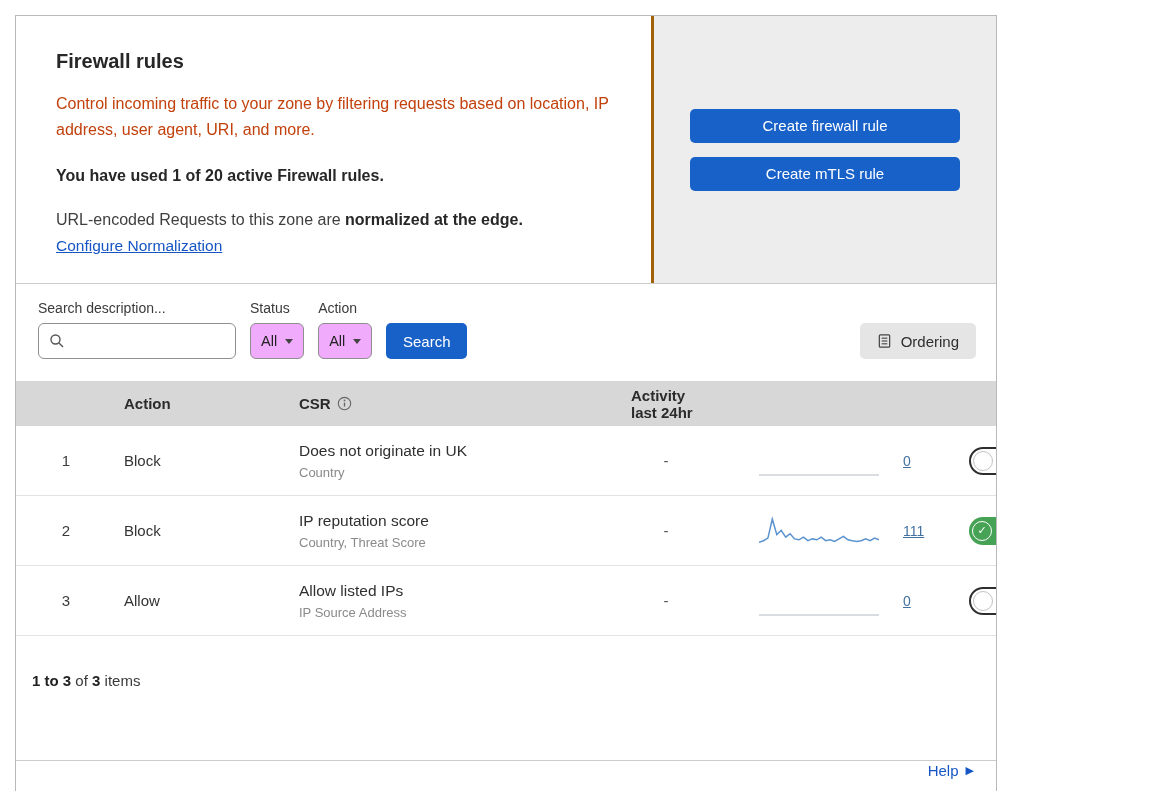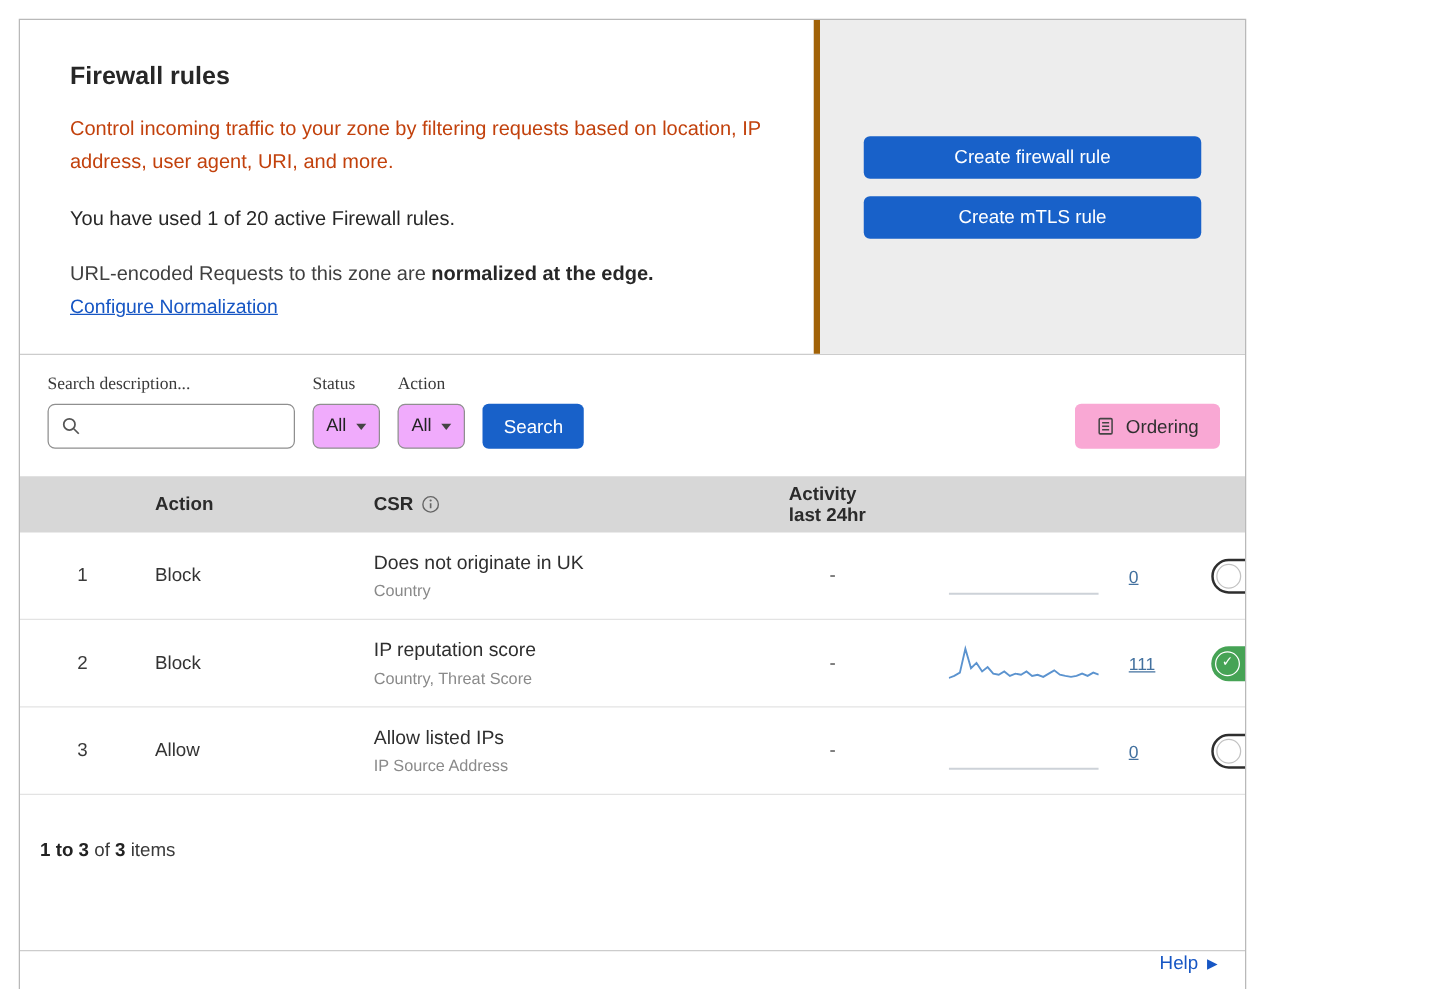--- a/index.html
+++ b/index.html
@@ -18,33 +18,33 @@
     flex-direction: column;
     background: #fff;
     overflow: hidden;
   }
 
   
   .top { display: flex; border-bottom: 1px solid #ccc; }
   .top-left { flex: 1; padding: 34px 40px 28px; }
   .page-title { font-size: 20px; font-weight: 600; color: #272727; margin: 0 0 18px; }
   .desc { font-size: 16px; line-height: 26px; color: #c2410c; margin: 0 0 24px; max-width: 730px; }
-  .usage { font-size: 16px; font-weight: 400; color: #272727; margin: 0 0 26px; }
+  .usage { font-size: 16px; font-weight: 700; color: #272727; margin: 0 0 26px; }
   .norm { font-size: 16px; color: #3f3f3f; margin: 0 0 8px; }
   .norm strong { color: #272727; }
   .link {
     color: var(--link_blue, #1656c4);
     font-size: 15.5px;
     text-decoration: underline;
     cursor: pointer;
   }
   .top-right {
     width: 345px;
     background: var(--panel_gray, #ededed);
-    border-left: 5px solid #a16207;
+    border-left: 3px solid #a16207;
     display: flex;
     flex-direction: column;
     justify-content: center;
     align-items: center;
     gap: 14px;
   }
   .btn-primary {
     background: var(--accent_blue, #1861c9);
     color: #fff;
     border: none;
@@ -57,21 +57,21 @@
   .top-right .btn-primary { width: 270px; }
 
   
   .filters {
     display: flex;
     align-items: flex-end;
     gap: 14px;
     padding: 16px 20px 22px 22px;
   }
   .f-group { display: flex; flex-direction: column; gap: 7px; }
-  .f-label { font-size: 14px; color: #3a3a3a; font-family: Liberation Serif, serif; }
+  .f-label { font-size: 14px; color: #3a3a3a; }
   .search-box {
     width: 198px; height: 36px;
     border: 1px solid #8f8f8f;
     border-radius: 6px;
     background: #fff;
     display: flex; align-items: center;
     padding: 0 10px; gap: 6px;
   }
   .search-box input {
     border: none; outline: none; flex: 1; min-width: 0;
@@ -91,21 +91,21 @@
   .caret {
     width: 0; height: 0;
     border-left: 4.5px solid transparent;
     border-right: 4.5px solid transparent;
     border-top: 5px solid #444;
   }
   .search-btn { width: 81px; height: 36px; }
   .btn-gray {
     margin-left: auto;
     height: 36px;
-    background: #f9a8d4;
+    background: #e5e5e5;
     border: none; border-radius: 5px;
     display: flex; align-items: center; gap: 9px;
     padding: 0 17px;
     font-size: 15px; color: #2f2f2f;
     font-family: inherit;
     cursor: pointer;
     justify-content: flex-end;
   }
 
   

